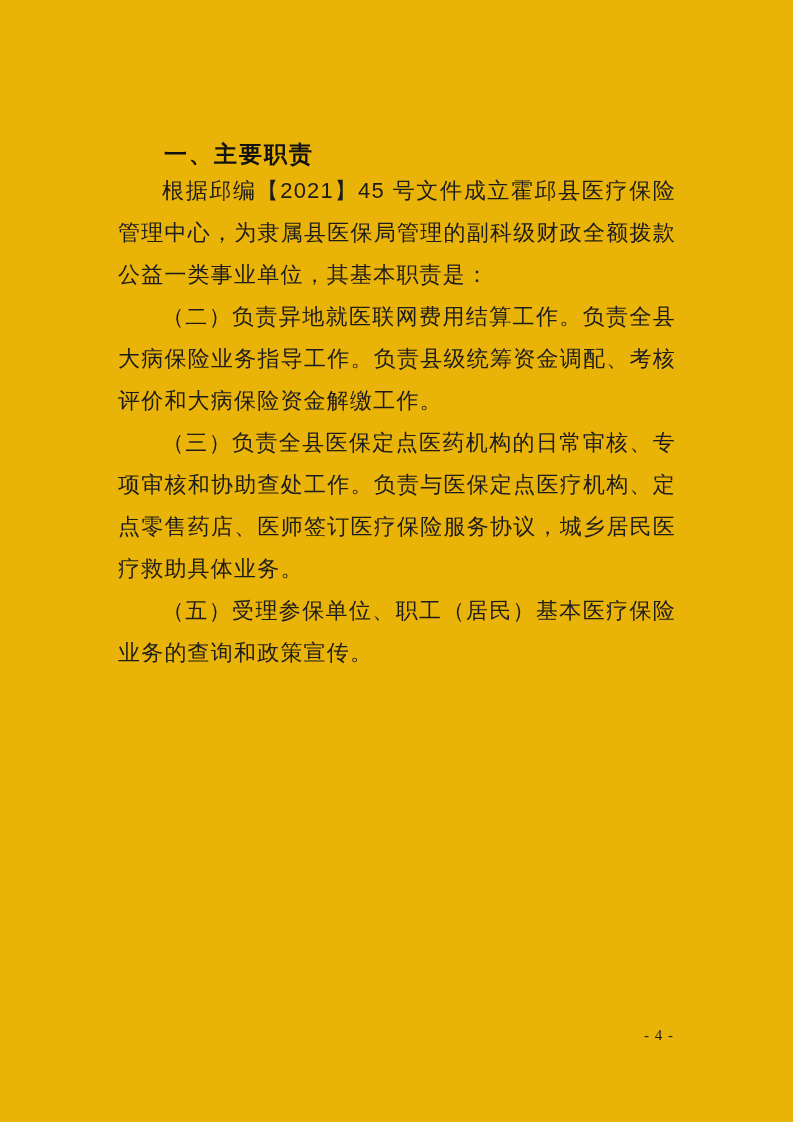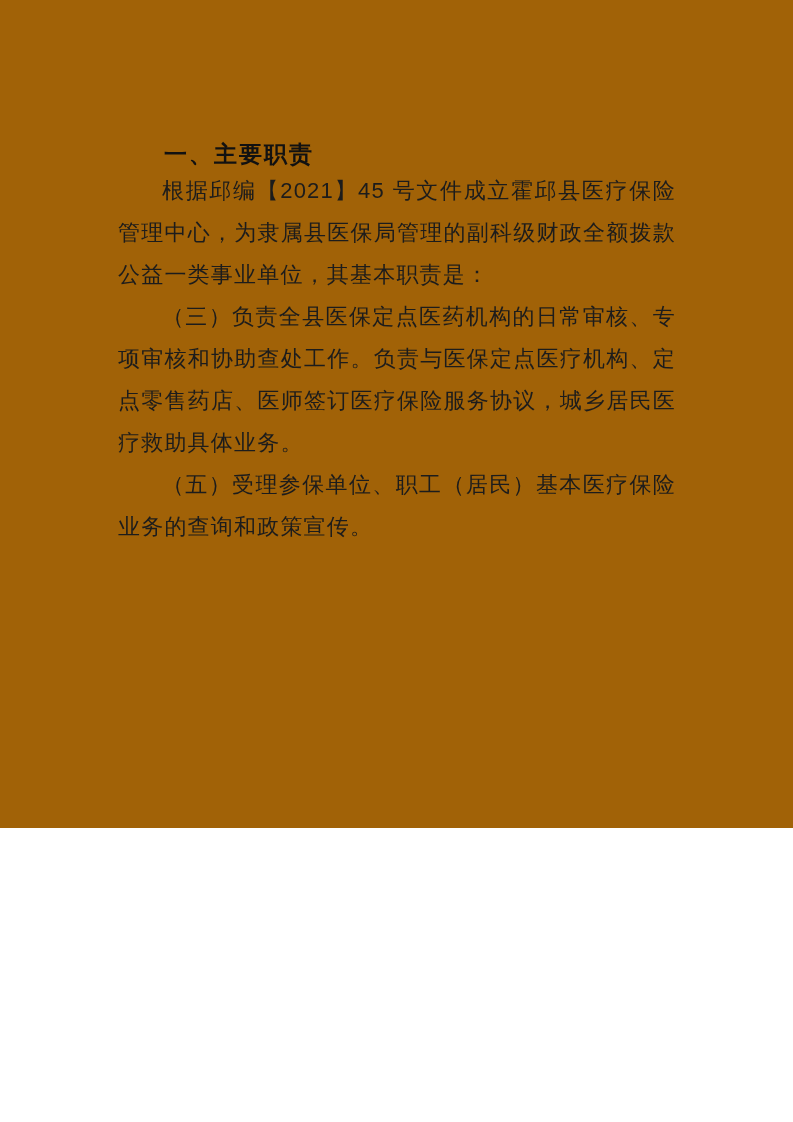--- a/index.html
+++ b/index.html
@@ -4,22 +4,22 @@
 <style>
   * { box-sizing: border-box; }
   html, body {
     margin: 0;
     padding: 0;
     background: #ffffff;
   }
   .page {
     position: relative;
     width: 793px;
-    height: 828px;
-    background: #a16207;
+    height: 1122px;
+    background: #eab308;
     overflow: hidden;
     color: #1c1c1c;
     font-family: "DejaVu Sans", sans-serif;
     padding-left: 16px;
   }
   .content {
     position: absolute;
     left: 118px;
     top: 138px;
     width: 558px;
@@ -59,17 +59,18 @@
     font-family: "Liberation Serif", "DejaVu Serif", serif;
   }
 </style>
 </head>
 <body>
 
 <div class="page">
   <div class="content">
     <h1 class="heading">一、主要职责</h1>
     <p class="para">根据邱编【2021】45 号文件成立霍邱县医疗保险管理中心，为隶属县医保局管理的副科级财政全额拨款公益一类事业单位，其基本职责是：</p>
+    <p class="para">（二）负责异地就医联网费用结算工作。负责全县大病保险业务指导工作。负责县级统筹资金调配、考核评价和大病保险资金解缴工作。</p>
     <p class="para">（三）负责全县医保定点医药机构的日常审核、专项审核和协助查处工作。负责与医保定点医疗机构、定点零售药店、医师签订医疗保险服务协议，城乡居民医疗救助具体业务。</p>
     <p class="para">（五）受理参保单位、职工（居民）基本医疗保险业务的查询和政策宣传。</p>
   </div>
   <div class="page-number">- 4 -</div>
 </div>
 
 </body></html>

